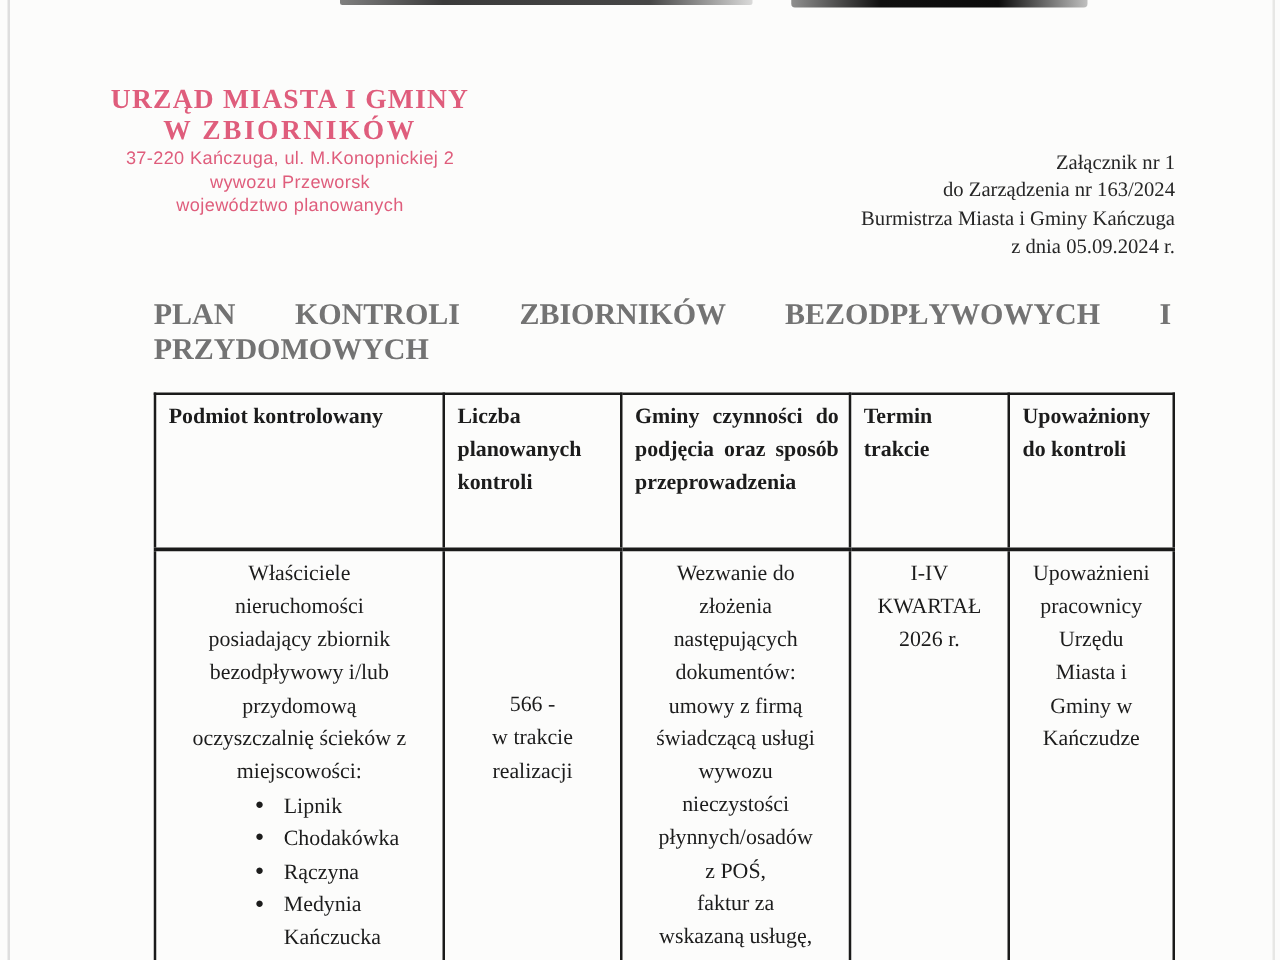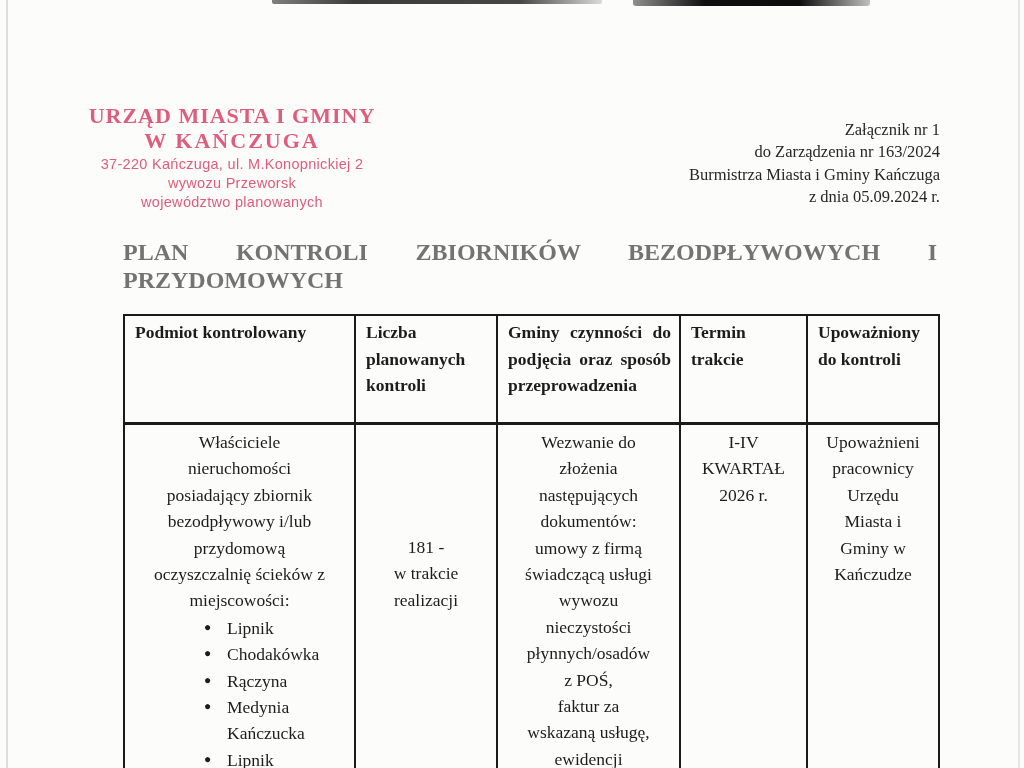--- a/index.html
+++ b/index.html
@@ -23,21 +23,21 @@
     position: absolute; left: 633px; top: 0; width: 237px; height: 6px;
     background: linear-gradient(to right, rgba(12,12,12,.45), #101010 30%, #0c0c0c 70%, rgba(12,12,12,.25));
     border-radius: 0 0 3px 3px;
   }
   .edge-left  { position: absolute; left: 6px;   top: 0; width: 2px; height: 768px; background: #dedede; }
   .edge-right { position: absolute; left: 1018px; top: 0; width: 2px; height: 768px; background: #e7e7e5; }
 
   
   .stamp {
     position: absolute; left: 72px; top: 66px; width: 320px;
-    text-align: center; color: #df5d7c; margin-top: 37px;
+    text-align: center; color: #df5d7c;
   }
   .stamp-l1 { font-size: 22px; line-height: 25px; font-weight: bold; letter-spacing: 1px; }
   .stamp-l2 { font-size: 22px; line-height: 25px; font-weight: bold; letter-spacing: 2px; margin-bottom: 2px; }
   .stamp-s  { font-family: "Liberation Sans", sans-serif; font-size: 14.5px; line-height: 19px; letter-spacing: .3px; }
 
   
   .attachment {
     position: absolute; left: 500px; top: 119px; width: 440px;
     text-align: right; font-size: 16.5px; line-height: 22.3px;
     white-space: pre-line; color: #262626;
@@ -54,21 +54,21 @@
   
   table.plan {
     position: absolute; left: 123px; top: 314px; width: 815px;
     border-collapse: collapse; table-layout: fixed; color: #1c1c1c;
   }
   table.plan th, table.plan td { border: 2px solid #1a1a1a; }
   table.plan thead th {
     border-bottom: 3px solid #1a1a1a;
     font-size: 17.5px; line-height: 26.5px; font-weight: bold;
     text-align: justify; vertical-align: top;
-    padding: 3px 8px 0 10px; height: 103px;
+    padding: 3px 8px 16px 10px; height: 103px;
   }
   table.plan tbody td {
     vertical-align: top; text-align: center;
     font-size: 17.5px; line-height: 26.4px;
     padding: 4px 0 0 0; height: 420px;
   }
   .pre { white-space: pre-line; }
   .planned { margin-top: 105px; }
 
   ul.localities { list-style: none; margin: 1px 6px 0 74px; padding: 0; text-align: left; }
@@ -82,21 +82,21 @@
 
 <div class="page">
 
   <div class="bar1"></div>
   <div class="bar2"></div>
   <div class="edge-left"></div>
   <div class="edge-right"></div>
 
   <div class="stamp">
     <div class="stamp-l1">URZĄD MIASTA I GMINY</div>
-    <div class="stamp-l2">W KAŃCZUGA</div>
+    <div class="stamp-l2">W ZBIORNIKÓW</div>
     <div class="stamp-s">37-220 Kańczuga, ul. M.Konopnickiej 2</div>
     <div class="stamp-s">wywozu Przeworsk</div>
     <div class="stamp-s">województwo planowanych</div>
   </div>
 
   <div class="attachment">Załącznik nr 1
 do Zarządzenia nr 163/2024
 Burmistrza Miasta i Gminy Kańczuga
 z dnia 05.09.2024 r.</div>
 
@@ -133,21 +133,21 @@
 miejscowości:</div>
           <ul class="localities">
             <li><span class="dot">●</span><span>Lipnik</span></li>
             <li><span class="dot">●</span><span>Chodakówka</span></li>
             <li><span class="dot">●</span><span>Rączyna</span></li>
             <li><span class="dot">●</span><span>Medynia Kańczucka</span></li>
             <li><span class="dot">●</span><span>Lipnik</span></li>
           </ul>
         </td>
         <td>
-          <div class="pre planned">181 -
+          <div class="pre planned">566 -
 w trakcie
 realizacji</div>
         </td>
         <td>
           <div class="pre">Wezwanie do
 złożenia
 następujących
 dokumentów:
 umowy z firmą
 świadczącą usługi

